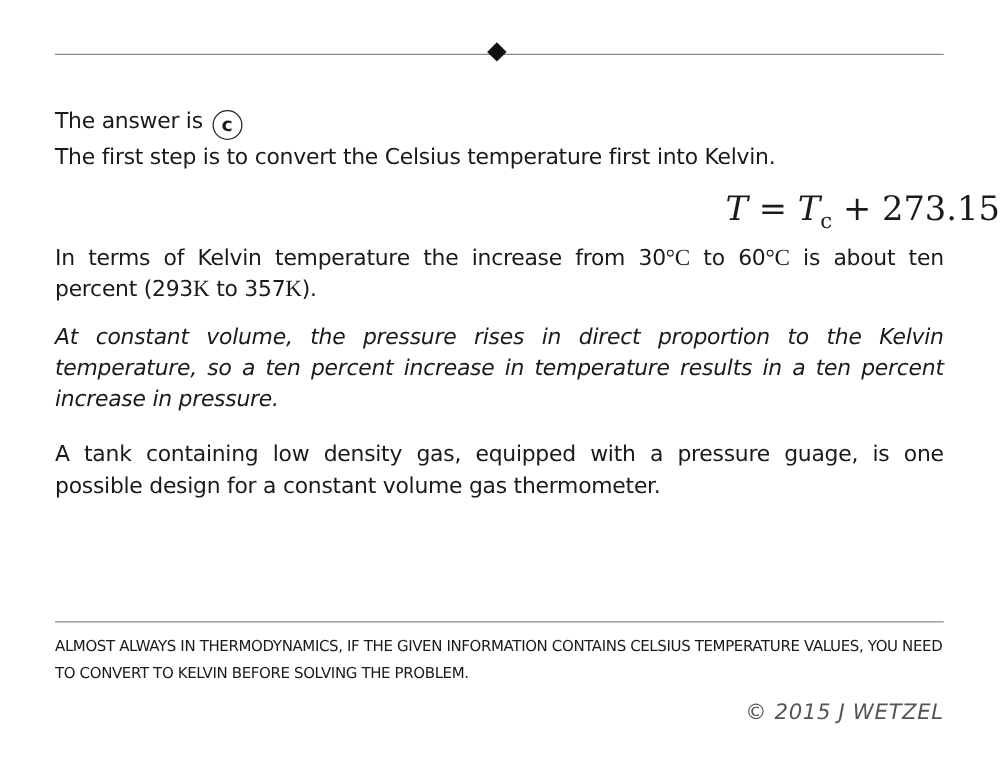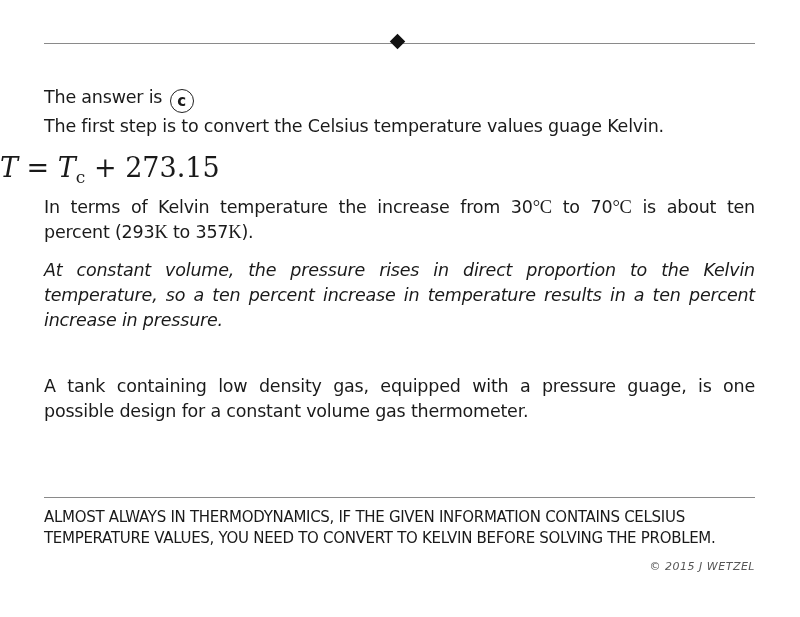--- a/index.html
+++ b/index.html
@@ -9,53 +9,53 @@
               border-top:1px solid #8a8a8a; }
   .diamond { position:absolute; left:392px; top:36px; width:11px; height:11px;
              background:#111; transform:rotate(45deg); }
   .para { position:absolute; left:44px; width:711px; font-size:17.5px; line-height:25px;
           text-align:justify; letter-spacing:-0.2px; }
   .answer { top:85px; }
   .circ { display:inline-block; width:22px; height:22px; border:1.3px solid #222;
           border-radius:50%; text-align:center; line-height:22px; font-weight:bold;
           font-size:15px; margin-left:2px; vertical-align:-3px; }
   .p1 { top:114px; }
-  .eq { position:absolute; left:0; width:800px; top:152px; text-align:left;
+  .eq { position:absolute; left:0; width:800px; top:152px; text-align:right;
         font-family:"DejaVu Serif", "Liberation Serif", serif; font-size:27px; }
   .eq .it { font-style:italic; }
   .eq sub { font-size:17px; font-style:normal; vertical-align:-6px; }
   .p2 { top:195px; }
   .serif { font-family:"Liberation Serif", serif; font-size:18.5px; }
   .p3 { top:258px;font-style:italic; }
-  .p4 { top:352px;margin-top:22px; }
+  .p4 { top:352px; }
   .rule-bot { position:absolute; left:44px; top:497px; width:711px; height:0;
               border-top:1px solid #8a8a8a; }
-  .note { position:absolute; left:44px; top:507px; width:711px; font-size:15px;
+  .note { position:absolute; left:44px; top:507px; width:711px; font-size:12px;
           line-height:21px; letter-spacing:-0.3px; text-transform:uppercase; }
-  .copy { position:absolute; right:45px; top:560px; font-size:11px; font-style:italic;
+  .copy { position:absolute; right:45px; top:560px; font-size:17px; font-style:italic;
           color:#555; letter-spacing:0.5px; }
 </style>
 </head>
 <body>
 
 <div class="rule-top"></div>
 <div class="diamond"></div>
 
 <div class="para answer">
   <span>The answer is</span>
   <span class="circ">c</span>
 </div>
 
-<div class="para p1">The first step is to convert the Celsius temperature values guage Kelvin.</div>
+<div class="para p1">The first step is to convert the Celsius temperature first into Kelvin.</div>
 
 <div class="eq">
   <span class="it">T</span><span> = </span><span class="it">T</span><sub>c</sub><span> + 273.15</span>
 </div>
 
-<div class="para p2"><span>In terms of Kelvin temperature the increase from 30</span><span class="serif">°C</span><span> to 70</span><span class="serif">°C</span><span> is about ten percent (293</span><span class="serif">K</span><span> to 357</span><span class="serif">K</span><span>).</span></div>
+<div class="para p2"><span>In terms of Kelvin temperature the increase from 30</span><span class="serif">°C</span><span> to 60</span><span class="serif">°C</span><span> is about ten percent (293</span><span class="serif">K</span><span> to 357</span><span class="serif">K</span><span>).</span></div>
 
 <div class="para p3" style="hyphens:auto;" lang="en">At constant volume, the pressure rises in direct proportion to the Kelvin temperature, so a ten percent increase in temperature results in a ten percent increase in pressure.</div>
 
 <div class="para p4">A tank containing low density gas, equipped with a pressure guage, is one possible design for a constant volume gas thermometer.</div>
 
 <div class="rule-bot"></div>
 <div class="note">Almost always in thermodynamics, if the given information contains Celsius temperature values, you need to convert to Kelvin before solving the problem.</div>
 <div class="copy">© 2015 J WETZEL</div>
 
 </body></html>

